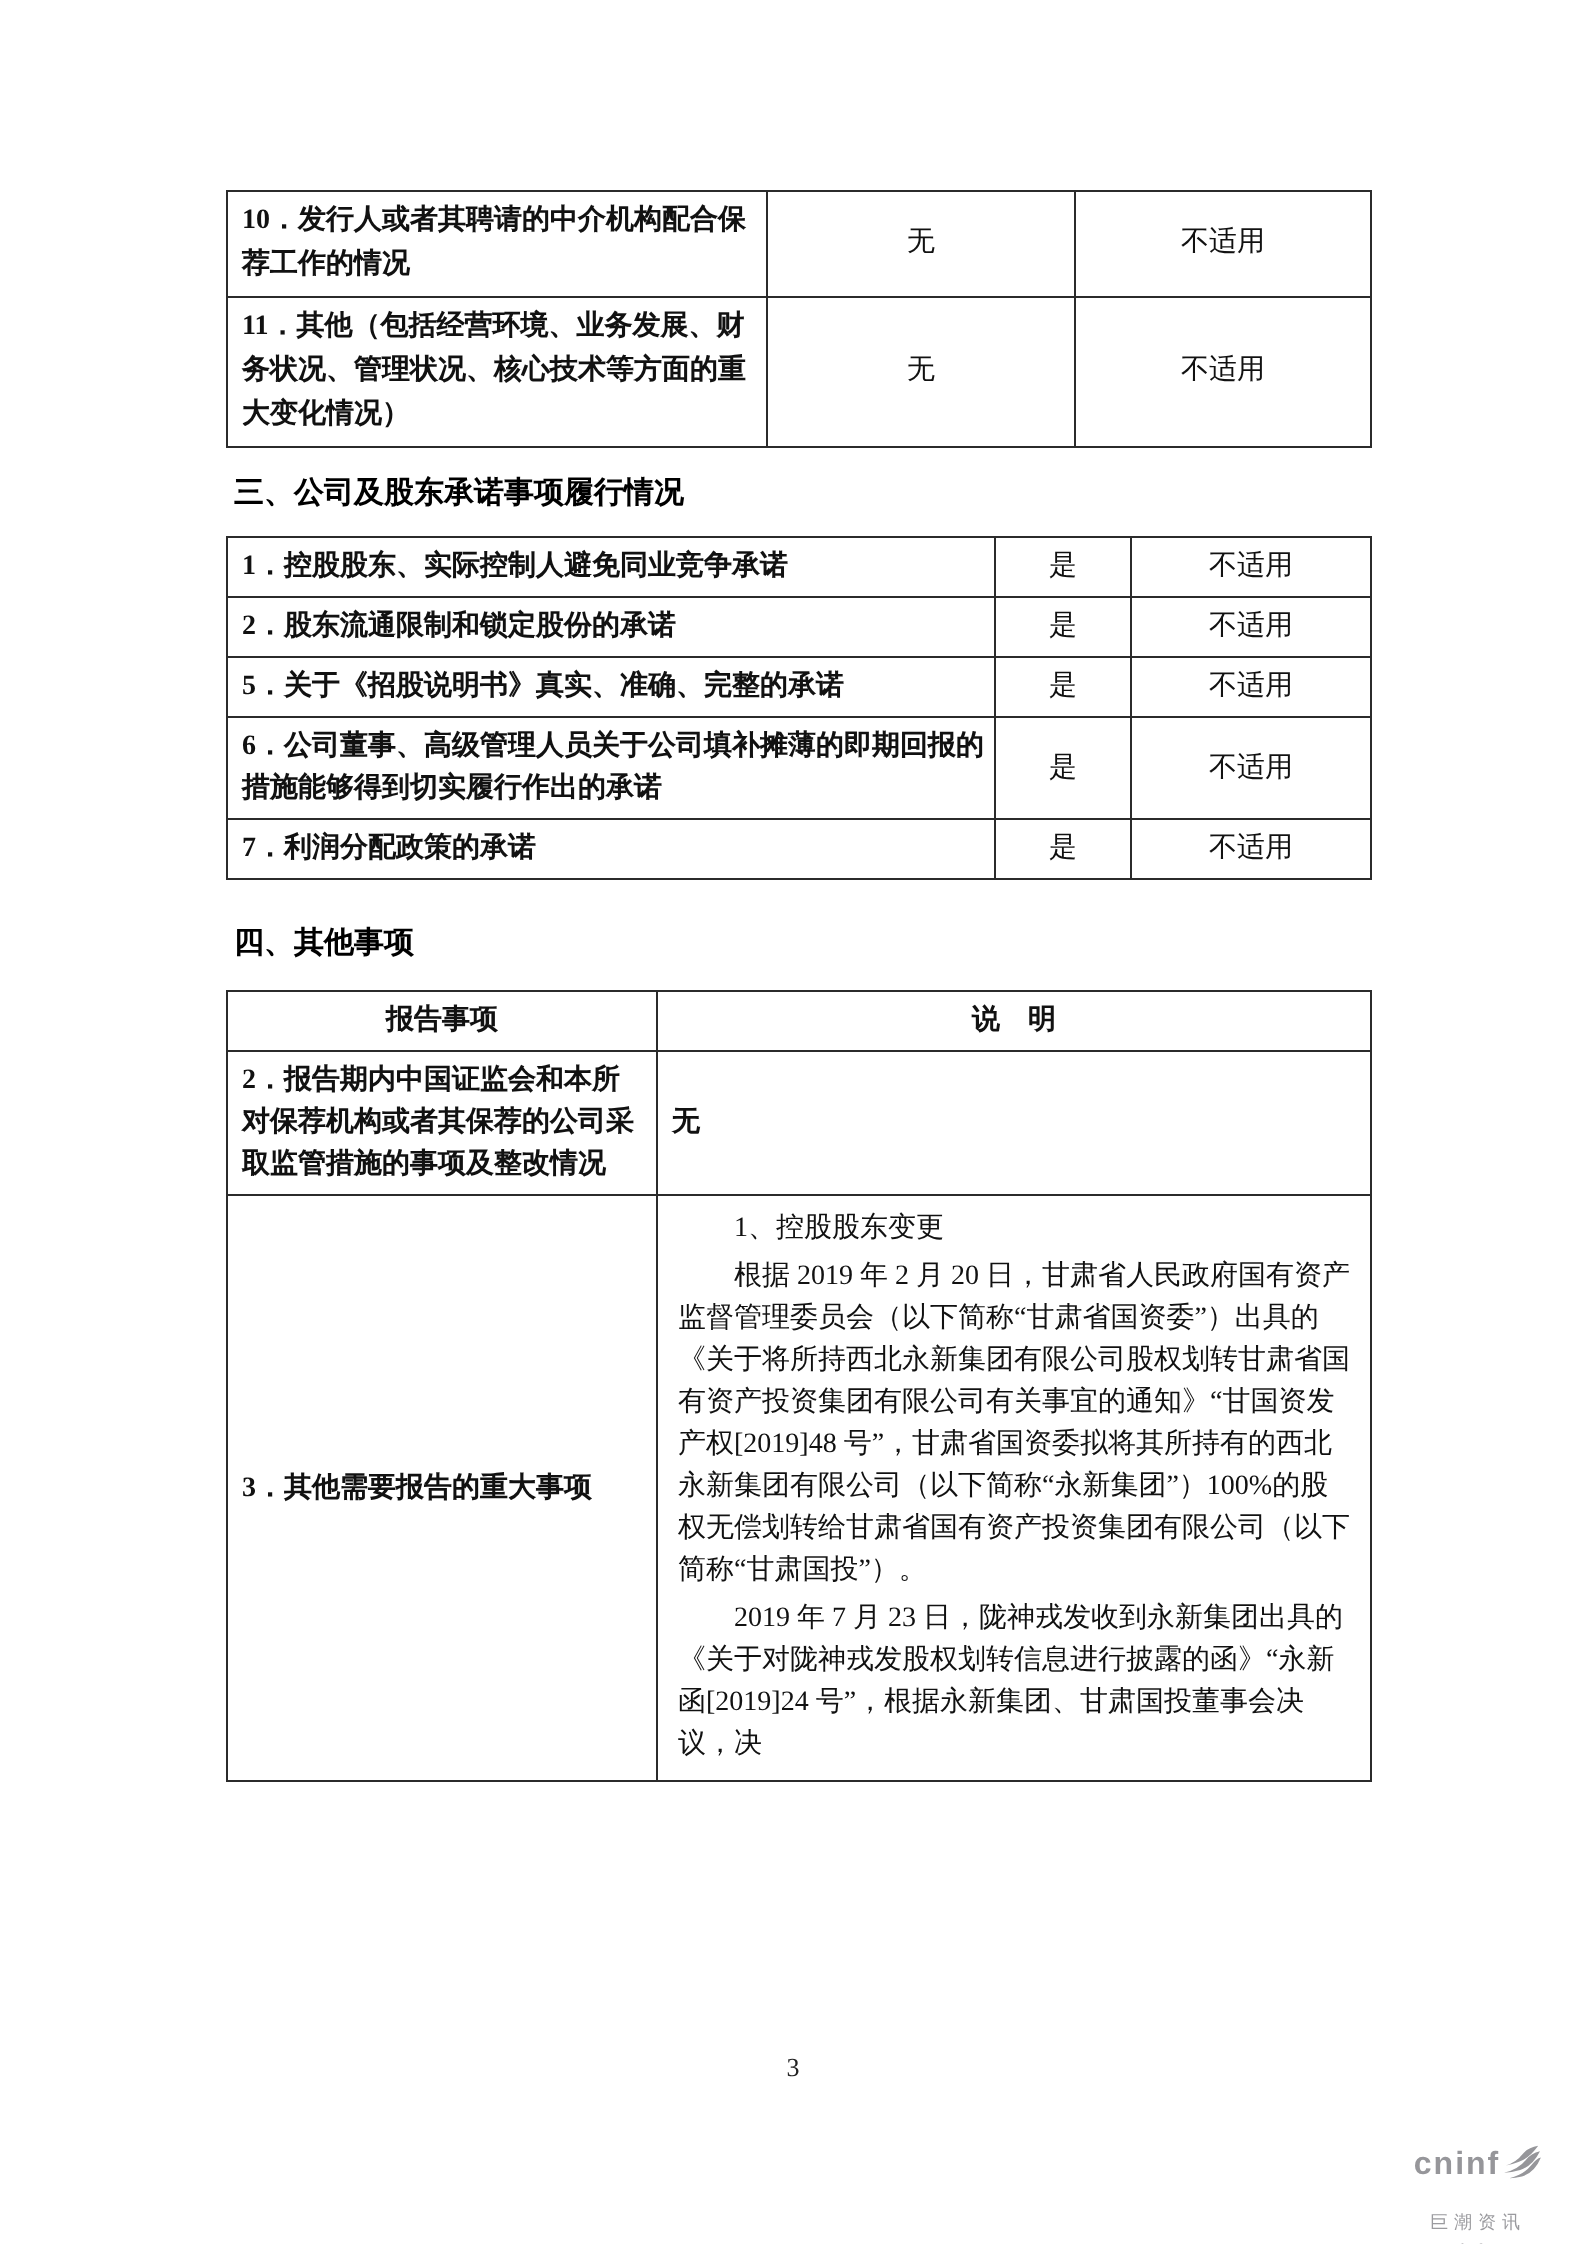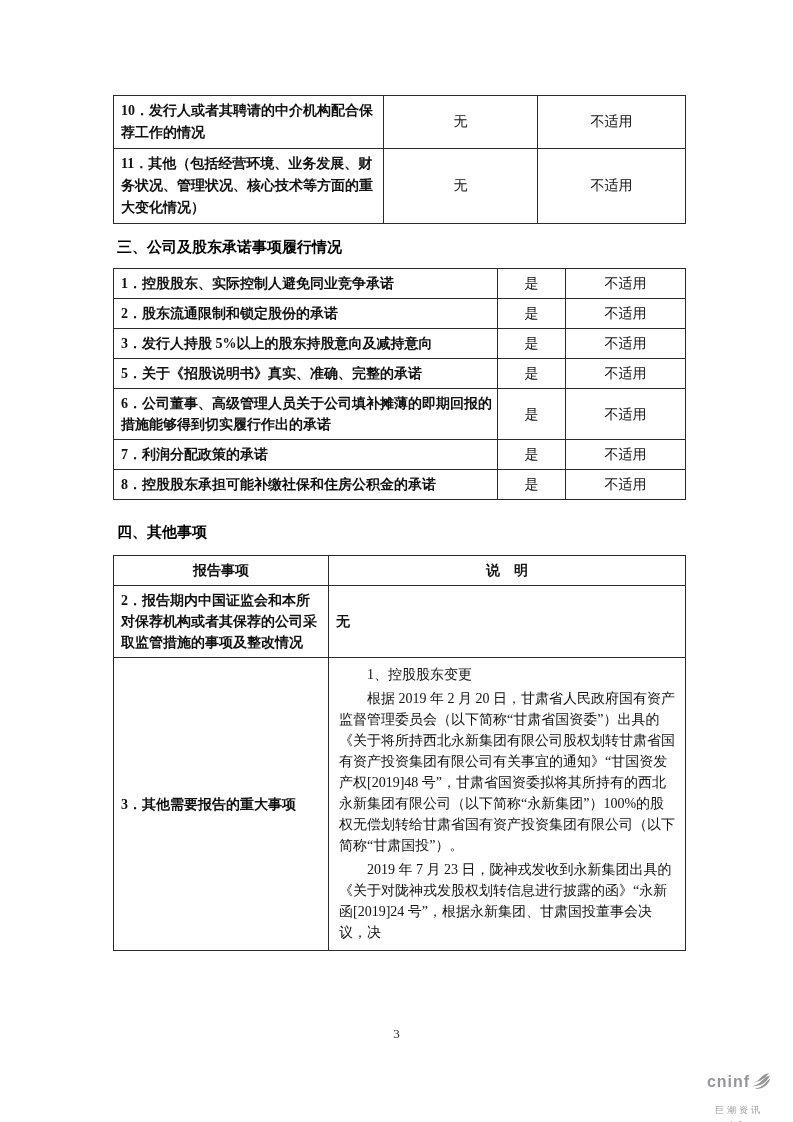--- a/index.html
+++ b/index.html
@@ -83,41 +83,31 @@
           <td class="left">1．控股股东、实际控制人避免同业竞争承诺</td>
           <td class="center">是</td>
           <td class="center">不适用</td>
         </tr>
         <tr>
           <td class="left">2．股东流通限制和锁定股份的承诺</td>
           <td class="center">是</td>
           <td class="center">不适用</td>
         </tr>
         <tr>
-          <td class="left">3．发行人持股 5%以上的股东持股意向及减持意向</td>
-          <td class="center">是</td>
-          <td class="center">不适用</td>
-        </tr>
-        <tr>
           <td class="left">5．关于《招股说明书》真实、准确、完整的承诺</td>
           <td class="center">是</td>
           <td class="center">不适用</td>
         </tr>
         <tr>
           <td class="left">6．公司董事、高级管理人员关于公司填补摊薄的即期回报的措施能够得到切实履行作出的承诺</td>
           <td class="center">是</td>
           <td class="center">不适用</td>
         </tr>
         <tr>
           <td class="left">7．利润分配政策的承诺</td>
-          <td class="center">是</td>
-          <td class="center">不适用</td>
-        </tr>
-        <tr>
-          <td class="left">8．控股股东承担可能补缴社保和住房公积金的承诺</td>
           <td class="center">是</td>
           <td class="center">不适用</td>
         </tr>
       </tbody>
     </table>
 
     <h2 class="h-sec second">四、其他事项</h2>
 
     <table>
       <colgroup>

